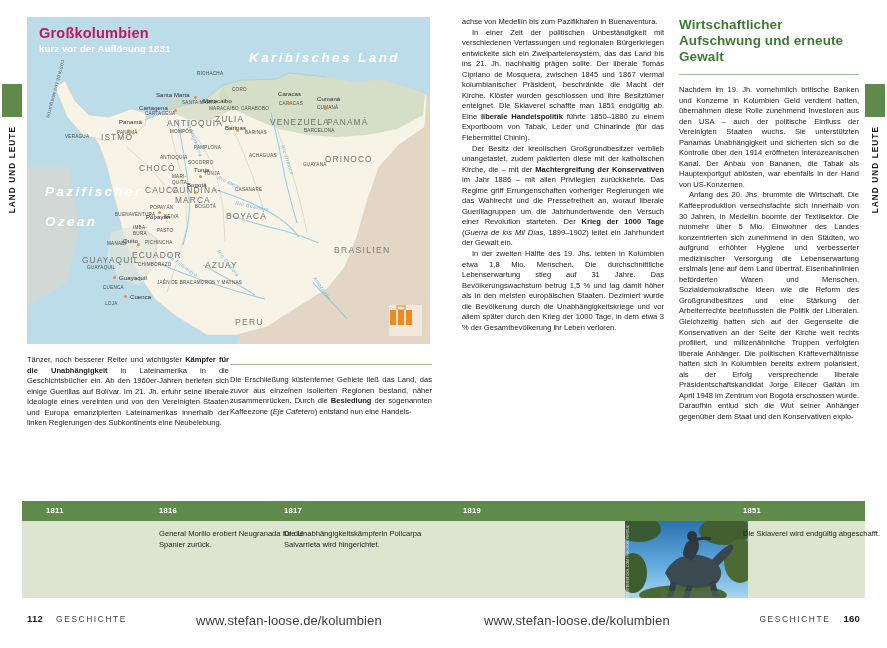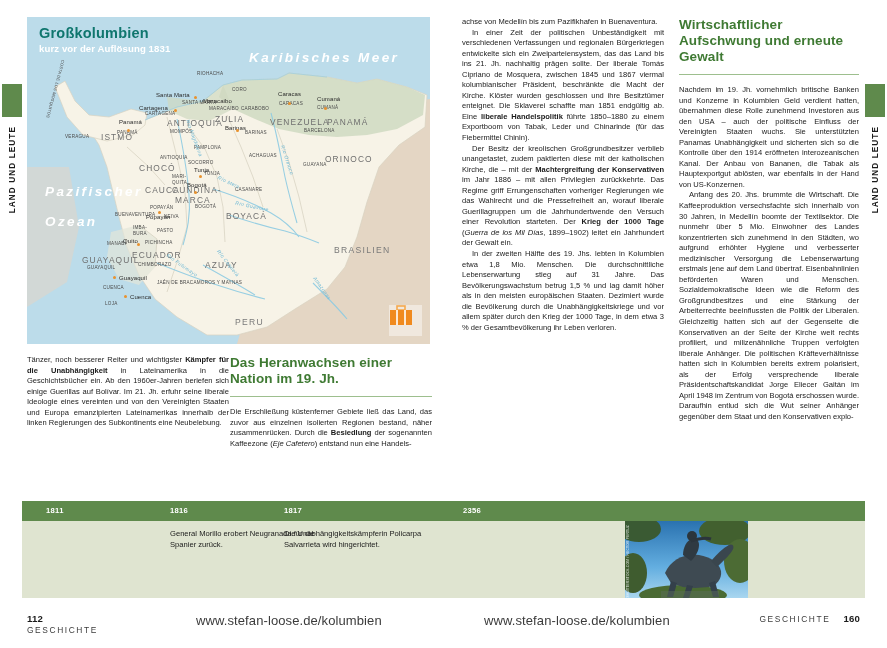--- a/index.html
+++ b/index.html
@@ -45,21 +45,21 @@
   .map {
     position: absolute;
     left: 27px; top: 17px;
     width: 403px; height: 327px;
     background: #bcdcea;
     overflow: hidden;
   }
   .map svg { position:absolute; left:0; top:0; }
   .map-title-block { position: absolute; left: 12px; top: 9px; }
   .map-title {
-    font-size: 14.5px; font-weight: bold; color: #0f766e;
+    font-size: 14.5px; font-weight: bold; color: #be185d;
     letter-spacing: .2px; line-height: 1.1;
   }
   .map-subtitle {
     font-size: 9.6px; font-weight: bold; color: #ffffff;
     margin-top: 1px; letter-spacing: .1px;
   }
   .sea-label {
     position: absolute; color: #ffffff; font-style: italic;
     font-weight: bold; letter-spacing: 2.4px; white-space: nowrap;
   }
@@ -164,21 +164,21 @@
 
   
   .footer { position: absolute; top: 613px; font-size: 8px; color: #3b3b3b; }
   .foot-page {
     font-size: 9.6px; font-weight: bold; color: #1a1a1a; letter-spacing: .2px;
   }
   .foot-sec {
     font-size: 8.4px; color: #3b3b3b; letter-spacing: 1.6px;
   }
   .foot-url { font-size: 13px; color: #3b3b3b; letter-spacing: .1px; }
-  .footer-left  { left: 27px;  display:flex; align-items:flex-start; gap: 1px; flex-direction: column; }
+  .footer-left  { left: 27px;  display:flex; align-items:flex-end; gap: 13px; }
   .footer-lurl  { left: 196px; }
   .footer-rurl  { left: 484px; }
   .footer-right { right: 27px; display:flex; align-items:baseline; gap: 13px; }
 
   .gutter {
     position: absolute; left: 443px; top: 0; width: 1px; height: 648px;
     background: transparent;
   }
 </style>
 </head>
@@ -237,21 +237,21 @@
       </g>
 
       <path d="M118,103 L150,90 L176,84 L196,68 L215,63 L250,62 L262,56 L300,60" fill="none" stroke="#9fcfe0" stroke-width="0.8"></path>
     </svg>
 
     <div class="map-title-block">
       <div class="map-title">Großkolumbien</div>
       <div class="map-subtitle">kurz vor der Auflösung 1831</div>
     </div>
 
-    <div class="sea-label sea-carib">Karibisches Meer</div>
+    <div class="sea-label sea-carib">Karibisches Land</div>
     <div class="sea-label sea-pac1">Pazifischer</div>
     <div class="sea-label sea-pac2">Ozean</div>
 
     <div class="mlabel prov" style="left:140px;top:101px">ANTIOQUIA</div>
     <div class="mlabel prov" style="left:188px;top:97px">ZULIA</div>
     <div class="mlabel prov" style="left:243px;top:100px">VENEZUELA</div>
     <div class="mlabel prov" style="left:300px;top:100px">PANAMÁ</div>
     <div class="mlabel prov" style="left:298px;top:137px">ORINOCO</div>
     <div class="mlabel prov" style="left:199px;top:194px">BOYACÁ</div>
     <div class="mlabel prov" style="left:145px;top:168px">CUNDINA-</div>
@@ -345,21 +345,20 @@
         <rect x="15.2" y="5" width="1.6" height="15" fill="#ffffff"></rect>
       </svg>
     </div>
   </div>
 
   <div class="col col1">
     <p>Tänzer, noch besserer Reiter und wichtigster <b>Kämpfer für die Unabhängigkeit</b> in Lateinamerika in die Geschichtsbücher ein. Ab den 1960er-Jahren beriefen sich einige Guerillas auf Bolívar. Im 21. Jh. erfuhr seine liberale Ideologie eines vereinten und von den Vereinigten Staaten und Europa emanzipierten Lateinamerikas innerhalb der linken Regierungen des Subkontinents eine Neubelebung.</p>
   </div>
 
   <div class="col col2">
-    <div class="heading">Das Heranwachsen einer Nation im 19. Jh.</div>
     <div class="heading-rule"></div>
     <p>Die Erschließung küstenferner Gebiete ließ das Land, das zuvor aus einzelnen isolierten Regionen bestand, näher zusammenrücken. Durch die <b>Besiedlung</b> der sogenannten Kaffeezone (<i>Eje Cafetero</i>) entstand nun eine Handels-</p>
   </div>
 
   <div class="col col3">
     <p>achse von Medellín bis zum Pazifikhafen in Buenaventura.</p>
     <p class="indent">In einer Zeit der politischen Unbeständigkeit mit verschiedenen Verfassungen und regionalen Bürgerkriegen entwickelte sich ein Zweiparteiensystem, das das Land bis ins 21. Jh. nachhaltig prägen sollte. Der liberale Tomás Cipriano de Mosquera, zwischen 1845 und 1867 viermal kolumbianischer Präsident, beschränkte die Macht der Kirche. Klöster wurden geschlossen und ihre Besitztümer enteignet. Die Sklaverei schaffte man 1851 endgültig ab. Eine <b>liberale Handelspolitik</b> führte 1850–1880 zu einem Exportboom von Tabak, Leder und Chinarinde (für das Fiebermittel Chinin).</p>
     <p class="indent">Der Besitz der kreolischen Großgrundbesitzer verblieb unangetastet, zudem paktierten diese mit der katholischen Kirche, die – mit der <b>Machtergreifung der Konservativen</b> im Jahr 1886 – mit allen Privilegien zurückkehrte. Das Regime griff Errungenschaften vorheriger Regierungen wie das Wahlrecht und die Pressefreiheit an, worauf liberale Guerillagruppen um die Jahrhundertwende den Versuch einer Revolution starteten. Der <b>Krieg der 1000 Tage</b> (<i>Guerra de los Mil Días</i>, 1899–1902) leitet ein Jahrhundert der Gewalt ein.</p>
     <p class="indent">In der zweiten Hälfte des 19. Jhs. lebten in Kolumbien etwa 1,8 Mio. Menschen. Die durchschnittliche Lebenserwartung stieg auf 31 Jahre. Das Bevölkerungswachstum betrug 1,5 % und lag damit höher als in den meisten europäischen Staaten. Dezimiert wurde die Bevölkerung durch die Unabhängigkeitskriege und vor allem später durch den Krieg der 1000 Tage, in dem etwa 3 % der Gesamtbevölkerung ihr Leben verloren.</p>
   </div>
@@ -371,32 +370,32 @@
     <p class="indent">Anfang des 20. Jhs. brummte die Wirtschaft. Die Kaffeeproduktion versechsfachte sich innerhalb von 30 Jahren, in Medellín boomte der Textilsektor. Die nunmehr über 5 Mio. Einwohner des Landes konzentrierten sich zunehmend in den Städten, wo aufgrund erhöhter Hygiene und verbesserter medizinischer Versorgung die Lebenserwartung erstmals jene auf dem Land übertraf. Eisenbahnlinien beförderten Waren und Menschen. Sozialdemokratische Ideen wie die Reform des Großgrundbesitzes und eine Stärkung der Arbeiterrechte beeinflussten die Politik der Liberalen. Gleichzeitig hatten sich auf der Gegenseite die Konservativen an der Seite der Kirche weit rechts profiliert, und milizenähnliche Truppen verfolgten liberale Anhänger. Die politischen Kräfteverhältnisse hatten sich in Kolumbien bereits extrem polarisiert, als der Erfolg versprechende liberale Präsidentschaftskandidat Jorge Eliecer Gaitán im April 1948 im Zentrum von Bogotá erschossen wurde. Daraufhin entlud sich die Wut seiner Anhänger gegenüber dem Staat und den Konservativen explo-</p>
   </div>
 
   <div class="timeline">
     <div class="timeline-bar"></div>
 
     <div class="tl-col" style="left:24px;width:148px">
       <div class="tl-year">1811</div>
     </div>
 
-    <div class="tl-col" style="left:148px;width:148px">
+    <div class="tl-col" style="left:137px;width:148px">
       <div class="tl-year">1816</div>
       <div class="tl-text">General Morillo erobert Neugranada für die Spanier zurück.</div>
     </div>
 
     <div class="tl-col" style="left:262px;width:148px">
       <div class="tl-year">1817</div>
       <div class="tl-text">Die Unabhängigkeitskämpferin Policarpa Salvarrieta wird hingerichtet.</div>
     </div>
 
     <div class="tl-col" style="left:441px;width:300px">
-      <div class="tl-year">2356</div>
+      <div class="tl-year">1819</div>
       <div class="tl-photo">
         <svg width="123" height="77" viewBox="0 0 123 77">
           <defs>
             <linearGradient id="sky" x1="0" y1="0" x2="0" y2="1">
               <stop offset="0%" stop-color="#2a72b0"></stop>
               <stop offset="60%" stop-color="#63aee0"></stop>
               <stop offset="100%" stop-color="#a9d6ef"></stop>
             </linearGradient>
           </defs>
           <rect x="0" y="0" width="123" height="77" fill="url(#sky)"></rect>
@@ -419,20 +418,24 @@
           <path d="M58,34 C58,26 62,20 66,18 C70,16 74,19 74,24 C74,30 70,36 66,40 Z" fill="#2f3a42"></path>
           <circle cx="67" cy="15" r="5" fill="#2b353c"></circle>
           <path d="M66,20 C72,18 80,16 86,18" stroke="#2b353c" stroke-width="3" fill="none"></path>
 
           <rect x="36" y="70" width="58" height="7" fill="#5a6b5a" opacity="0.5"></rect>
         </svg>
         <div class="credit">© SHUTTERSTOCK.COM / HECTOR PERTUZ</div>
       </div>
     </div>
 
+    <div class="tl-col" style="left:721px;width:140px">
+      <div class="tl-year">1851</div>
+      <div class="tl-text">Die Sklaverei wird endgültig abgeschafft.</div>
+    </div>
   </div>
 
   <div class="footer footer-left">
     <span class="foot-page">112</span>
     <span class="foot-sec">GESCHICHTE</span>
   </div>
   <div class="footer footer-lurl">
     <span class="foot-url">www.stefan-loose.de/kolumbien</span>
   </div>
   <div class="footer footer-rurl">

